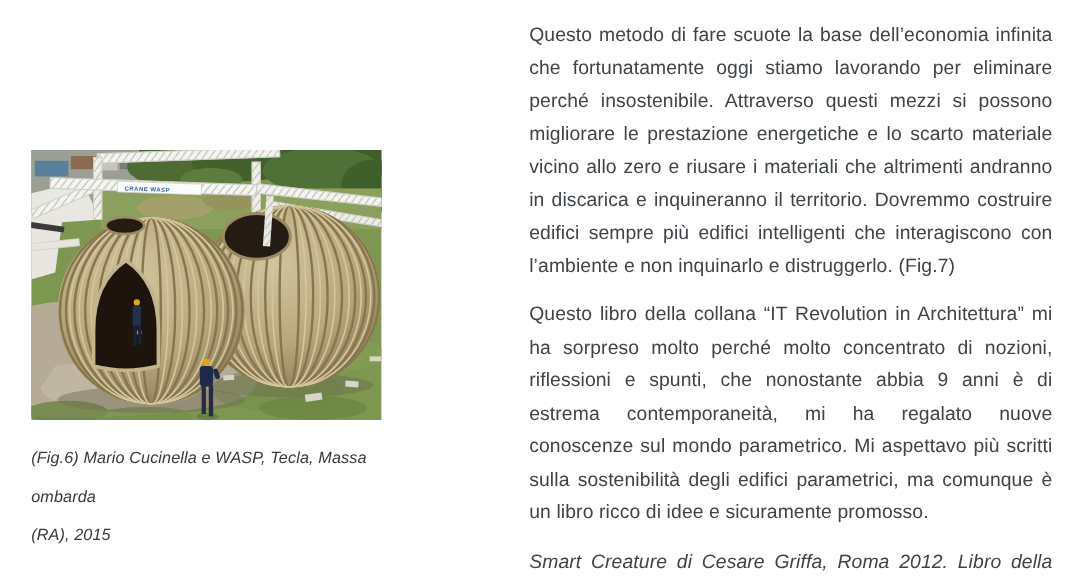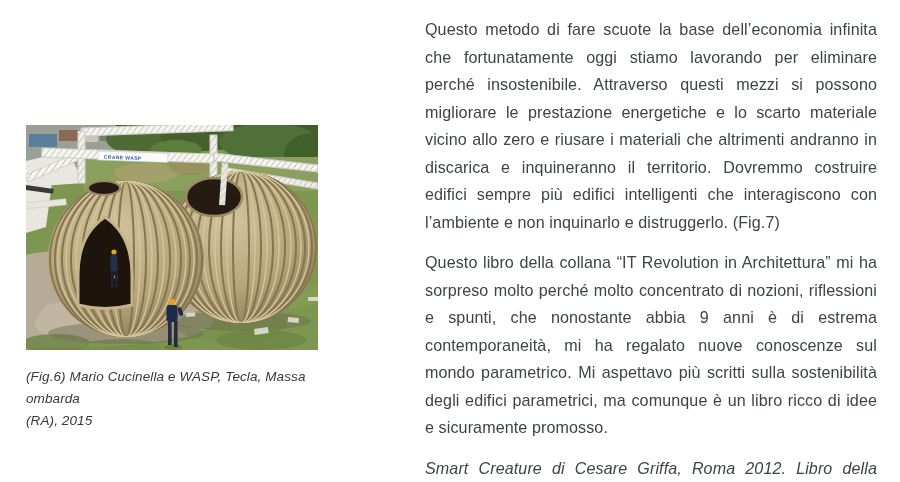--- a/index.html
+++ b/index.html
@@ -3,29 +3,29 @@
 <meta charset="utf-8">
 <style>
   html,body{margin:0;padding:0;}
   body{
     width:900px;height:482px;background:#ffffff;position:relative;
     font-family:"Liberation Sans","DejaVu Sans",sans-serif;overflow:hidden;
   }
   .figure-block{position:absolute;left:26px;top:125px;width:292px;}
   .figure-photo{display:block;width:292px;height:225px;}
   .figure-caption{
-    margin-top:16px;font-style:italic;font-size:13.5px;line-height:22px;
+    margin-top:16px;font-style:italic;font-size:13.5px;line-height:32px;
     color:#38383a;letter-spacing:.1px;
   }
   .text-column{
     position:absolute;left:425px;top:16px;width:452px;
     color:#3e4347;font-size:16.1px;line-height:27.5px;
     text-align:justify;letter-spacing:.1px;
   }
-  .text-column p{margin:0 0 13px 0;}
+  .text-column p{margin:0 0 13px 16px;}
   .text-column p.credit{font-style:italic;margin-bottom:0;}
 </style>
 </head>
 <body>
 
 <div class="figure-block">
 
   <svg class="figure-photo" viewBox="0 0 292 225" xmlns="http://www.w3.org/2000/svg" role="img">
     <defs>
       <radialGradient id="domeGrad" cx="42%" cy="32%" r="75%">

